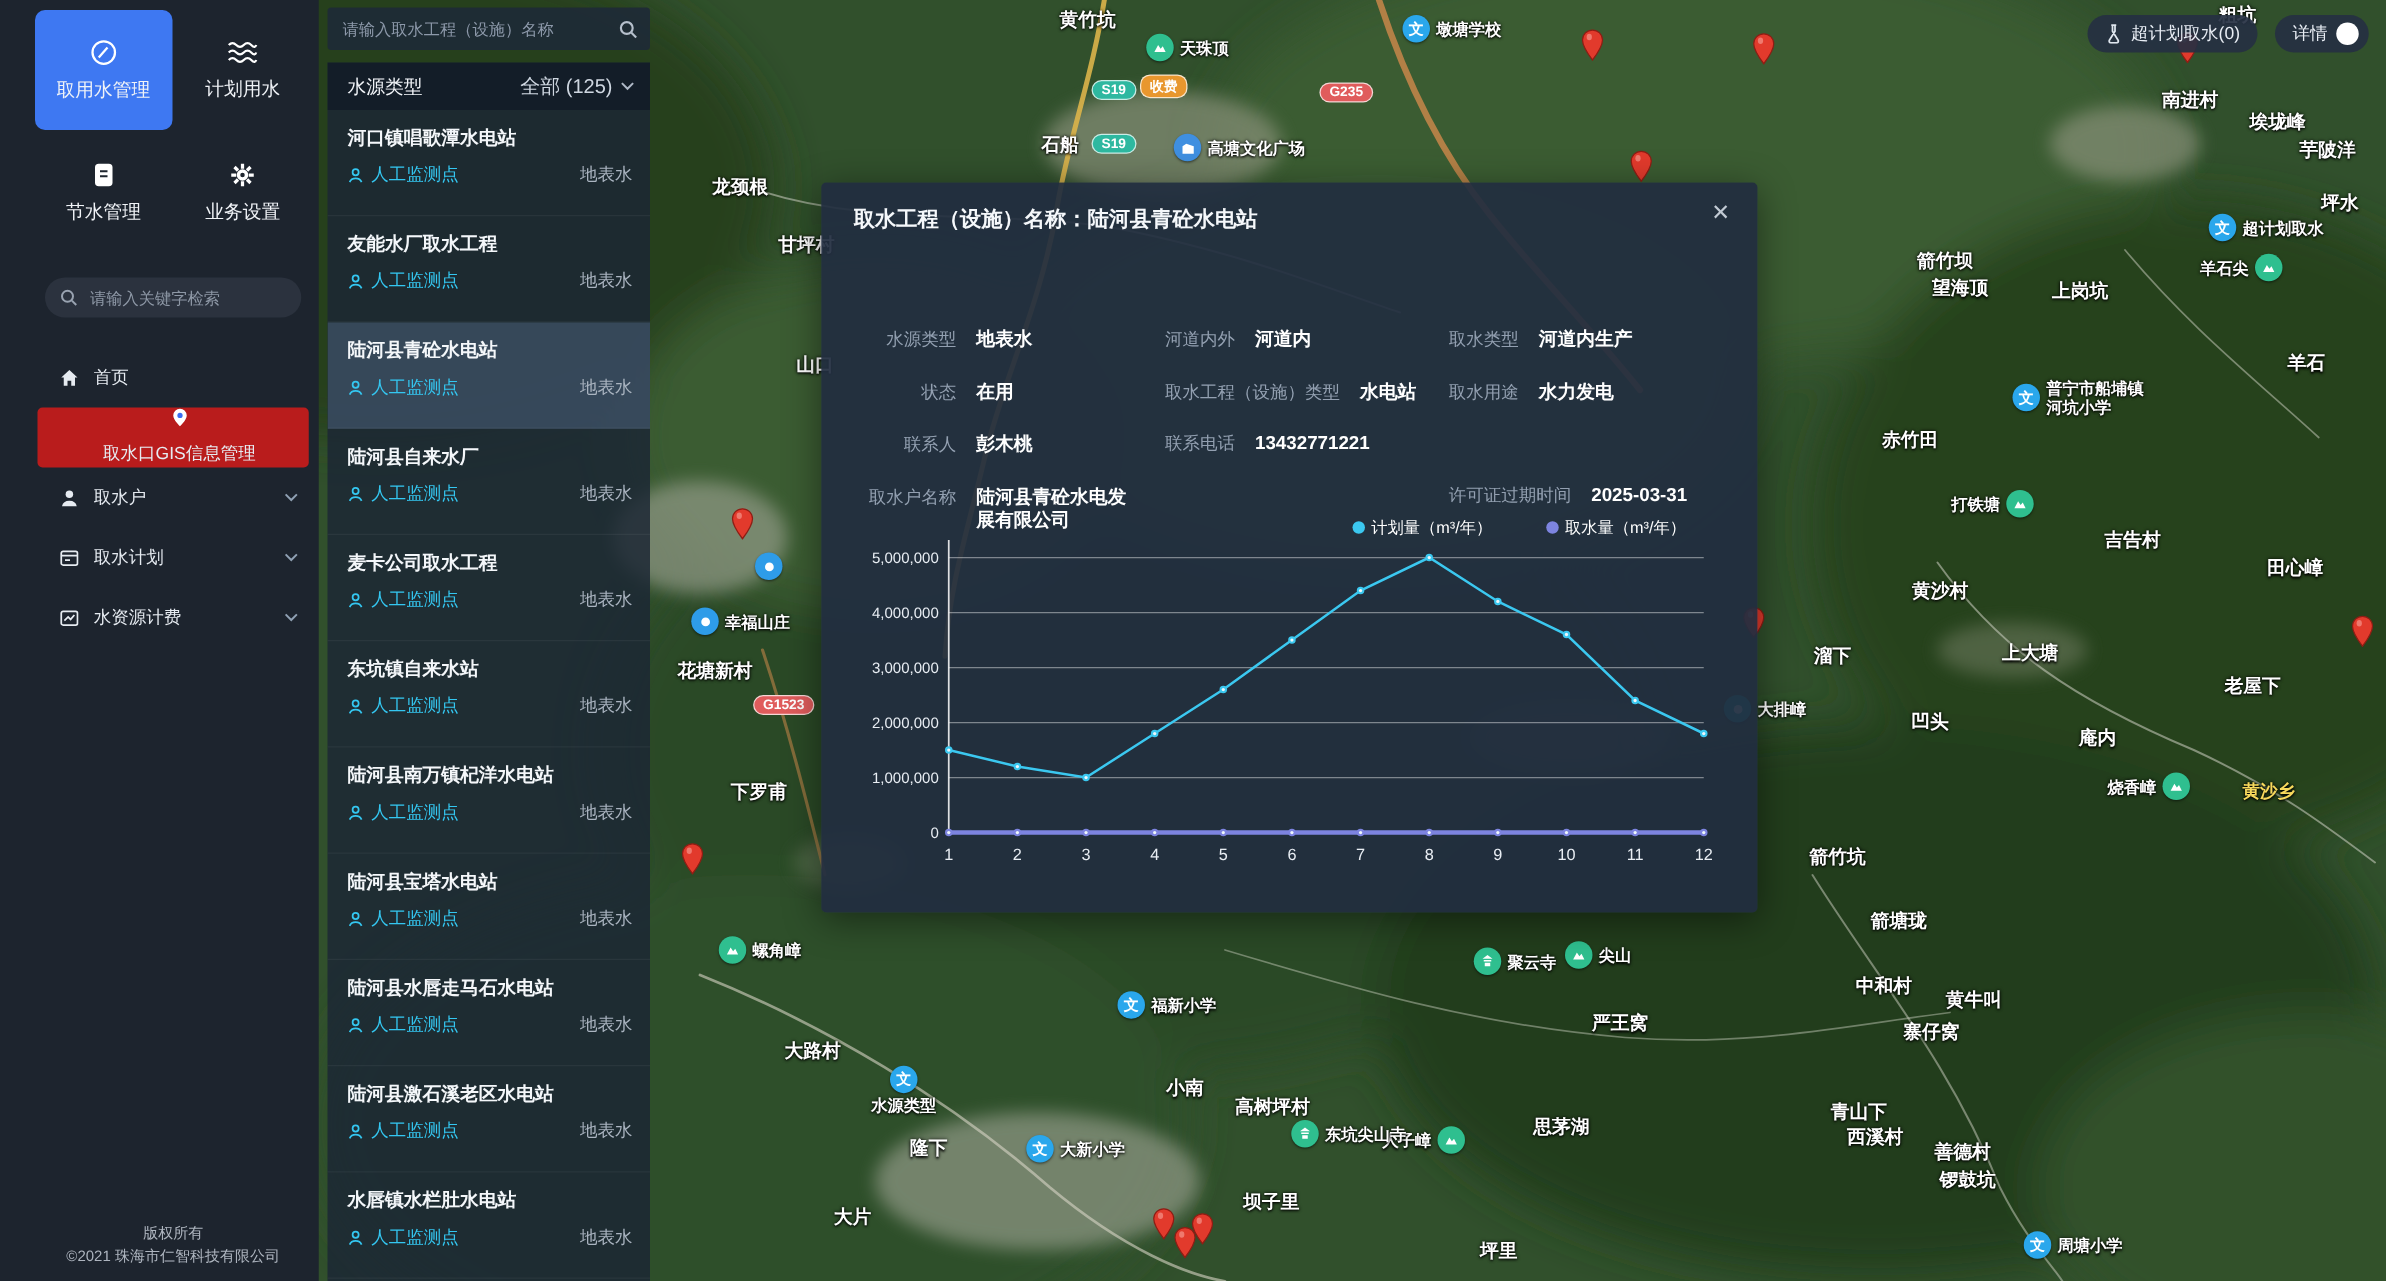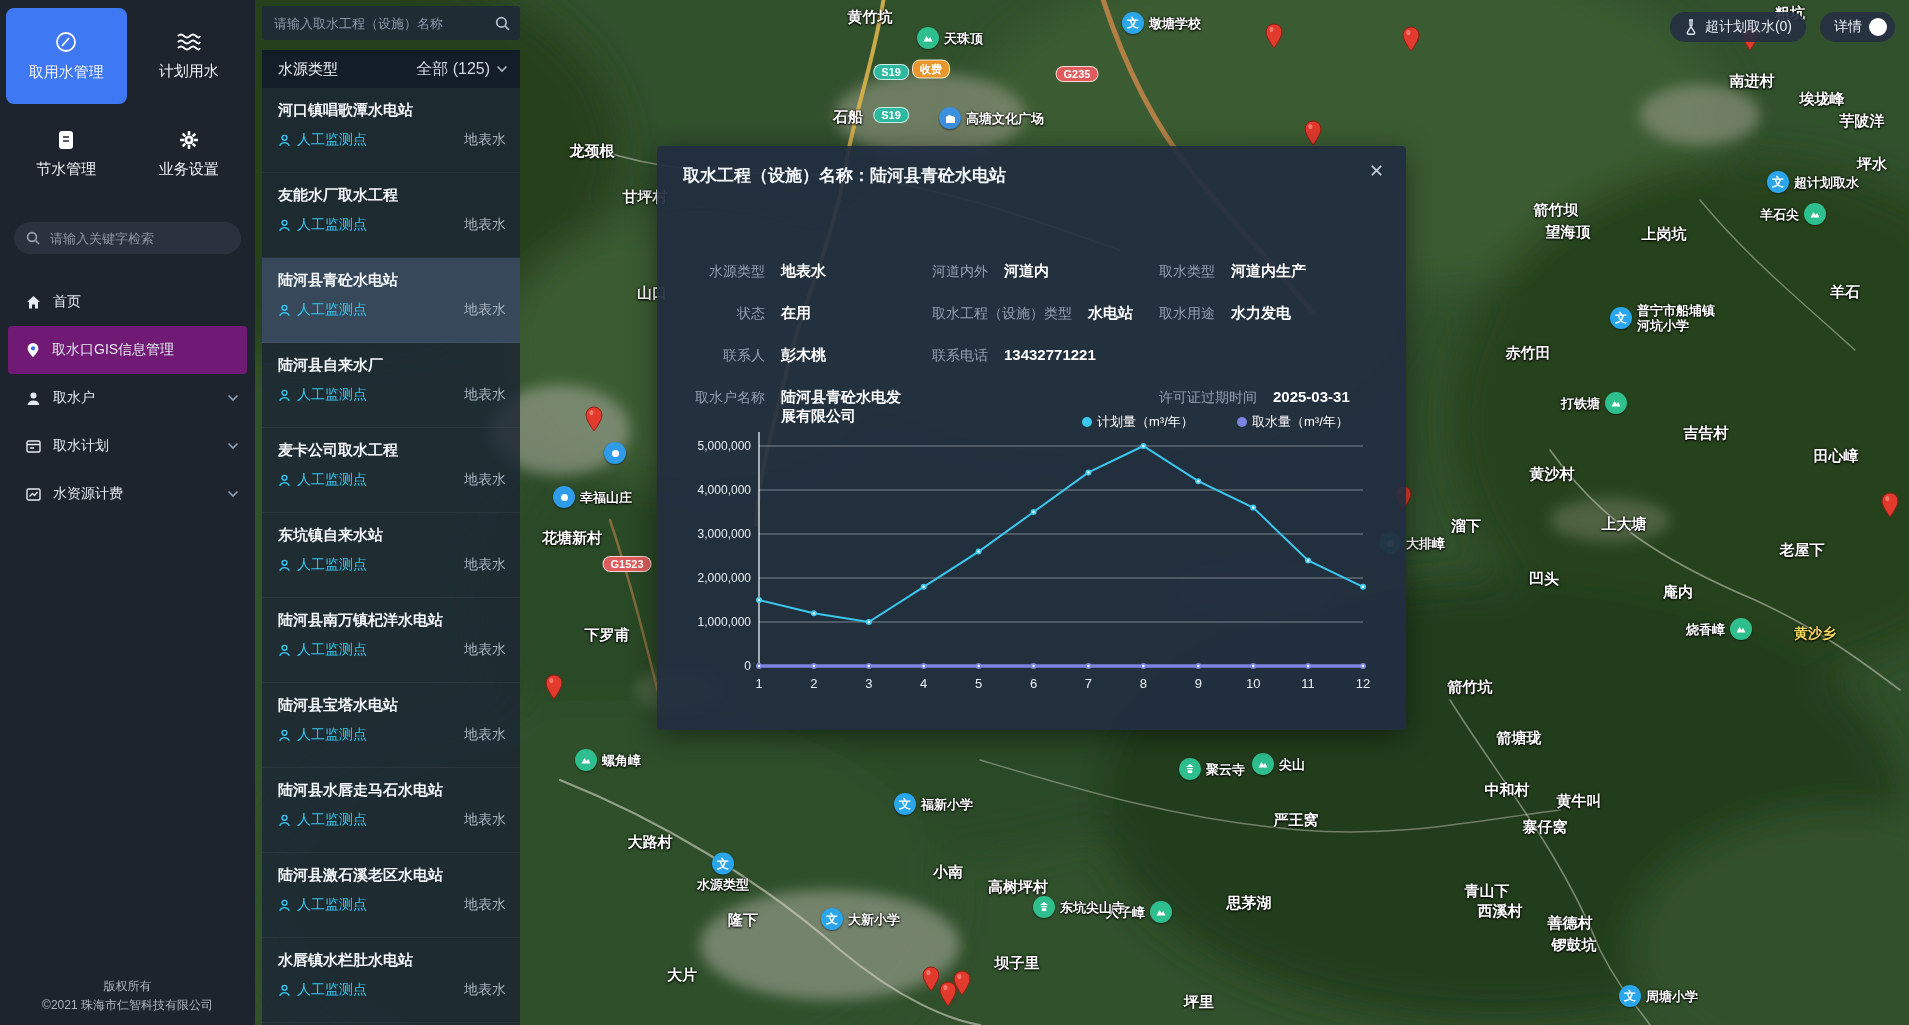--- a/index.html
+++ b/index.html
@@ -24,34 +24,34 @@
   .poi .plabel{font-size:13px;font-weight:bold;color:#fff;text-shadow:0 1px 2px #000,0 0 3px #000;white-space:pre-line;line-height:15px;}
   .poi.lbl-bottom{flex-direction:column;gap:2px;transform:translate(-50%,-50%);}
   .redpin{position:absolute;transform:translate(-50%,-100%);}
   
   .topbar{position:absolute;right:14px;top:12px;display:flex;gap:14px;align-items:center;z-index:30;}
   .pill{background:rgba(37,48,66,.92);border-radius:15px;height:30px;display:flex;align-items:center;
     gap:7px;padding:0 14px;font-size:14px;color:#e9eef5;cursor:pointer;}
   .pill .knob{width:18px;height:18px;border-radius:50%;background:#fff;margin-right:-6px;}
   
   .sidebar{position:absolute;left:0;top:0;width:255px;height:100%;background:#1d242e;z-index:20;
-    display:flex;flex-direction:column;}
+    display:flex;flex-direction:column;padding-left:22px;}
   .tiles{display:grid;grid-template-columns:1fr 1fr;gap:2px;padding:8px 6px 2px;}
   .tile{height:96px;display:flex;flex-direction:column;align-items:center;justify-content:center;
     gap:9px;border-radius:8px;font-size:15px;color:#f0f3f7;cursor:pointer;}
   .tile.active{background:#3e78f2;}
   .kw-search{margin:18px 14px 6px;background:#2b323e;border-radius:16px;height:32px;display:flex;
     align-items:center;padding:0 12px;gap:8px;}
   .kw-search input{background:transparent;border:0;outline:0;color:#dfe5ec;font-size:13px;width:100%;
     font-family:inherit;}
   .kw-search input::placeholder{color:#8d97a5;}
   nav{margin-top:18px;}
   .mi{height:48px;display:flex;align-items:center;padding:0 16px 0 26px;font-size:14px;color:#e6ebf1;
     cursor:pointer;gap:12px;}
-  .mi.active{background:#701a75;border-radius:4px;margin:0 8px;padding:0 8px 0 18px;}
+  .mi.active{background:#b91c1c;border-radius:4px;margin:0 8px;padding:0 8px 0 18px;flex-direction:column;}
   .mi .mlabel{flex:1;}
   .sb-footer{margin-top:auto;text-align:center;font-size:12px;color:#aeb5bf;padding-bottom:10px;line-height:19px;}
   
   .station-col{position:absolute;left:262px;top:6px;width:258px;height:1019px;z-index:15;
     display:flex;flex-direction:column;}
   .st-search{background:rgba(30,41,56,.88);height:34px;border-radius:3px;display:flex;align-items:center;
     padding:0 10px;gap:6px;flex:0 0 auto;}
   .st-search input{flex:1;background:transparent;border:0;outline:0;color:#dfe5ec;font-size:13px;font-family:inherit;}
   .st-search input::placeholder{color:#8d99aa;}
   .st-panel{margin-top:10px;background:rgba(27,38,52,.84);flex:1;overflow:hidden;display:flex;flex-direction:column;}
@@ -306,21 +306,21 @@
         <span class="bub" style="background:#2e9ce8">
           <span style="width:7px;height:7px;border-radius:50%;background:#fff;display:block"></span>
         </span>
         <span class="plabel">幸福山庄</span>
       </div>
       <div class="poi" style="left: 615px; top: 453px; transform: translate(-11px, -50%);">
         <span class="bub" style="background:#2e9ce8">
           <span style="width:7px;height:7px;border-radius:50%;background:#fff;display:block"></span>
         </span>
       </div>
-      <div class="poi" style="left: 1390px; top: 543px; transform: translate(-11px, -50%); font-family: Liberation Serif, serif;">
+      <div class="poi" style="left: 1390px; top: 567px; transform: translate(-11px, -50%); font-family: Liberation Serif, serif;">
         <span class="bub" style="background:#17a9a4">
           <span style="width:7px;height:7px;border-radius:50%;background:#cdeeed;display:block"></span>
         </span>
         <span class="plabel">大排嶂</span>
       </div>
       <div class="redpin" style="left: 1274px; top: 49px;">
         <svg width="20" height="26" viewBox="0 0 20 26">
           <path d="M10 1 a8 8 0 0 1 8 8 c0 5.5-8 16-8 16 S2 14.5 2 9 a8 8 0 0 1 8-8Z" fill="#e23a2c" stroke="#8e1d14" stroke-width="1"></path>
           <ellipse cx="7.4" cy="6.6" rx="2.1" ry="2.6" fill="#f3897f" opacity=".8"></ellipse>
         </svg>

